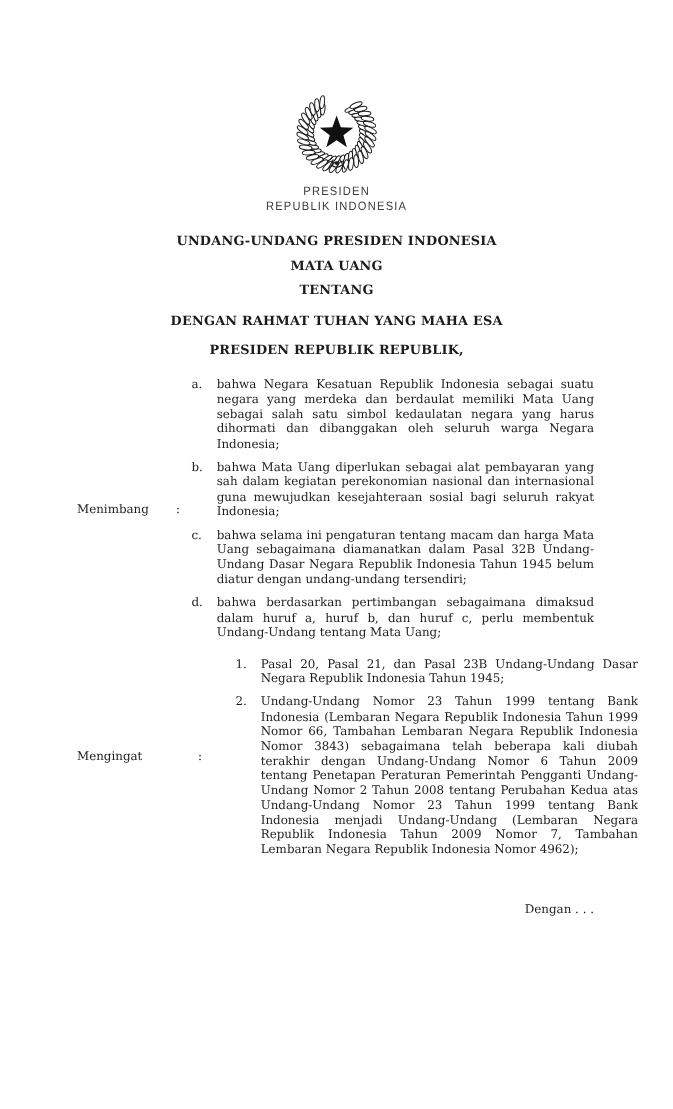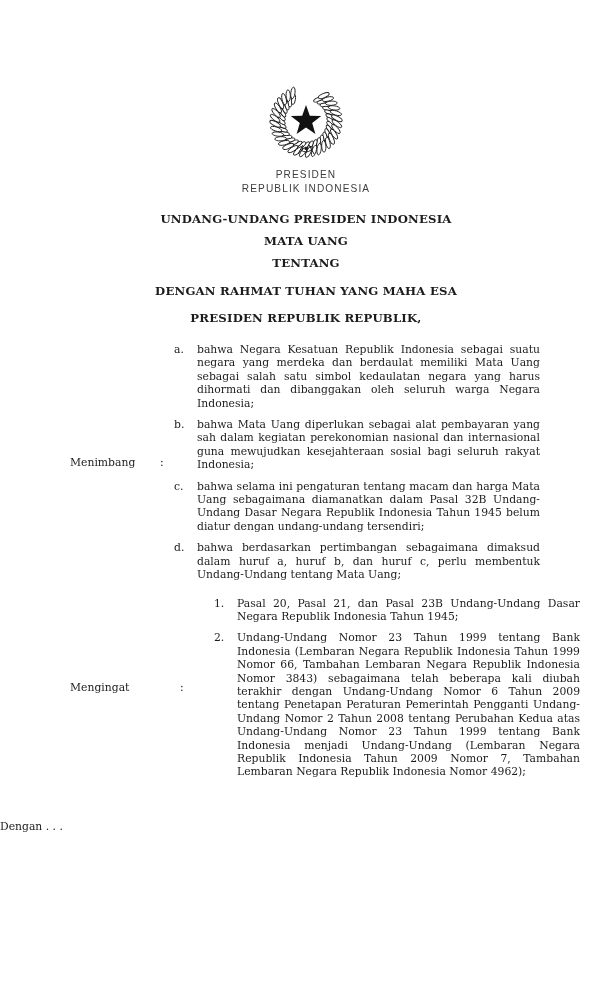--- a/index.html
+++ b/index.html
@@ -54,21 +54,22 @@
   .consider-item { display: flex; align-items: flex-start; margin-bottom: 8px; }
   .consider-item:last-child { margin-bottom: 0; }
   .item-marker { width: 23px; flex: 0 0 23px; }
   .item-text {
     width: 343px;
     text-align: justify;
     text-justify: inter-word;
   }
   .catchword {
     margin-top: 41px;
-    padding-right: 53px;
+    padding-right: 72px;
+    text-align: right;
     font-size: 10.8px;
     line-height: 13.4px;
   }
 </style>
 </head>
 <body>
 
 <div class="page">
 
   <div class="seal-wrap">

